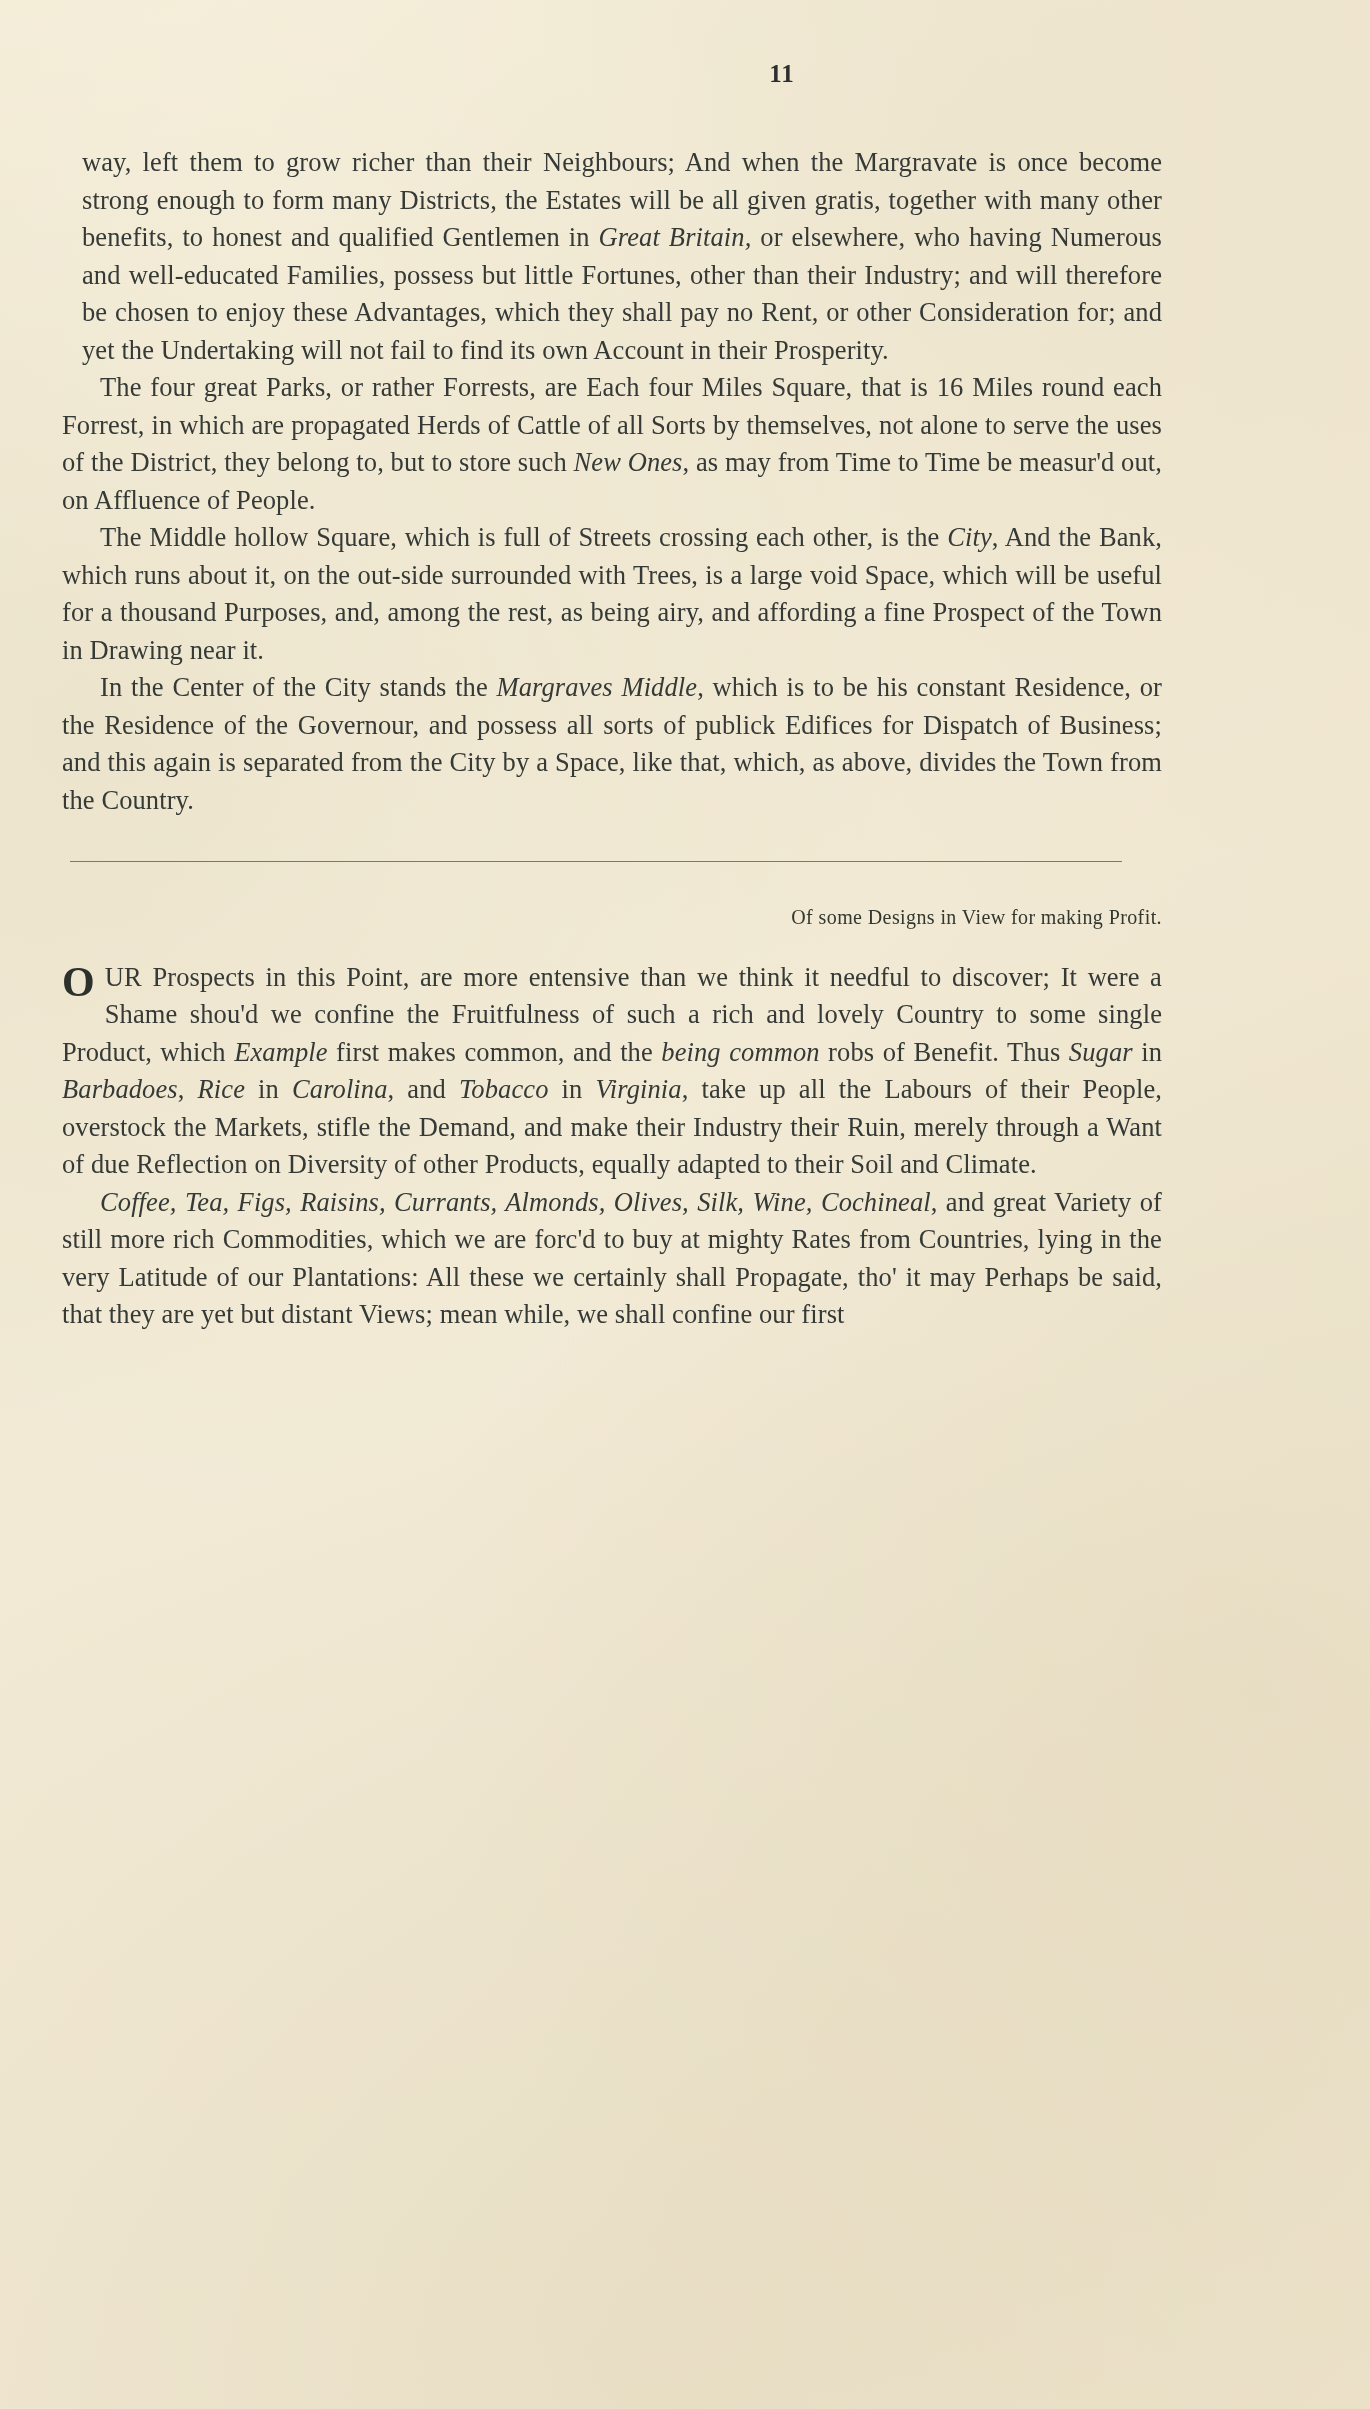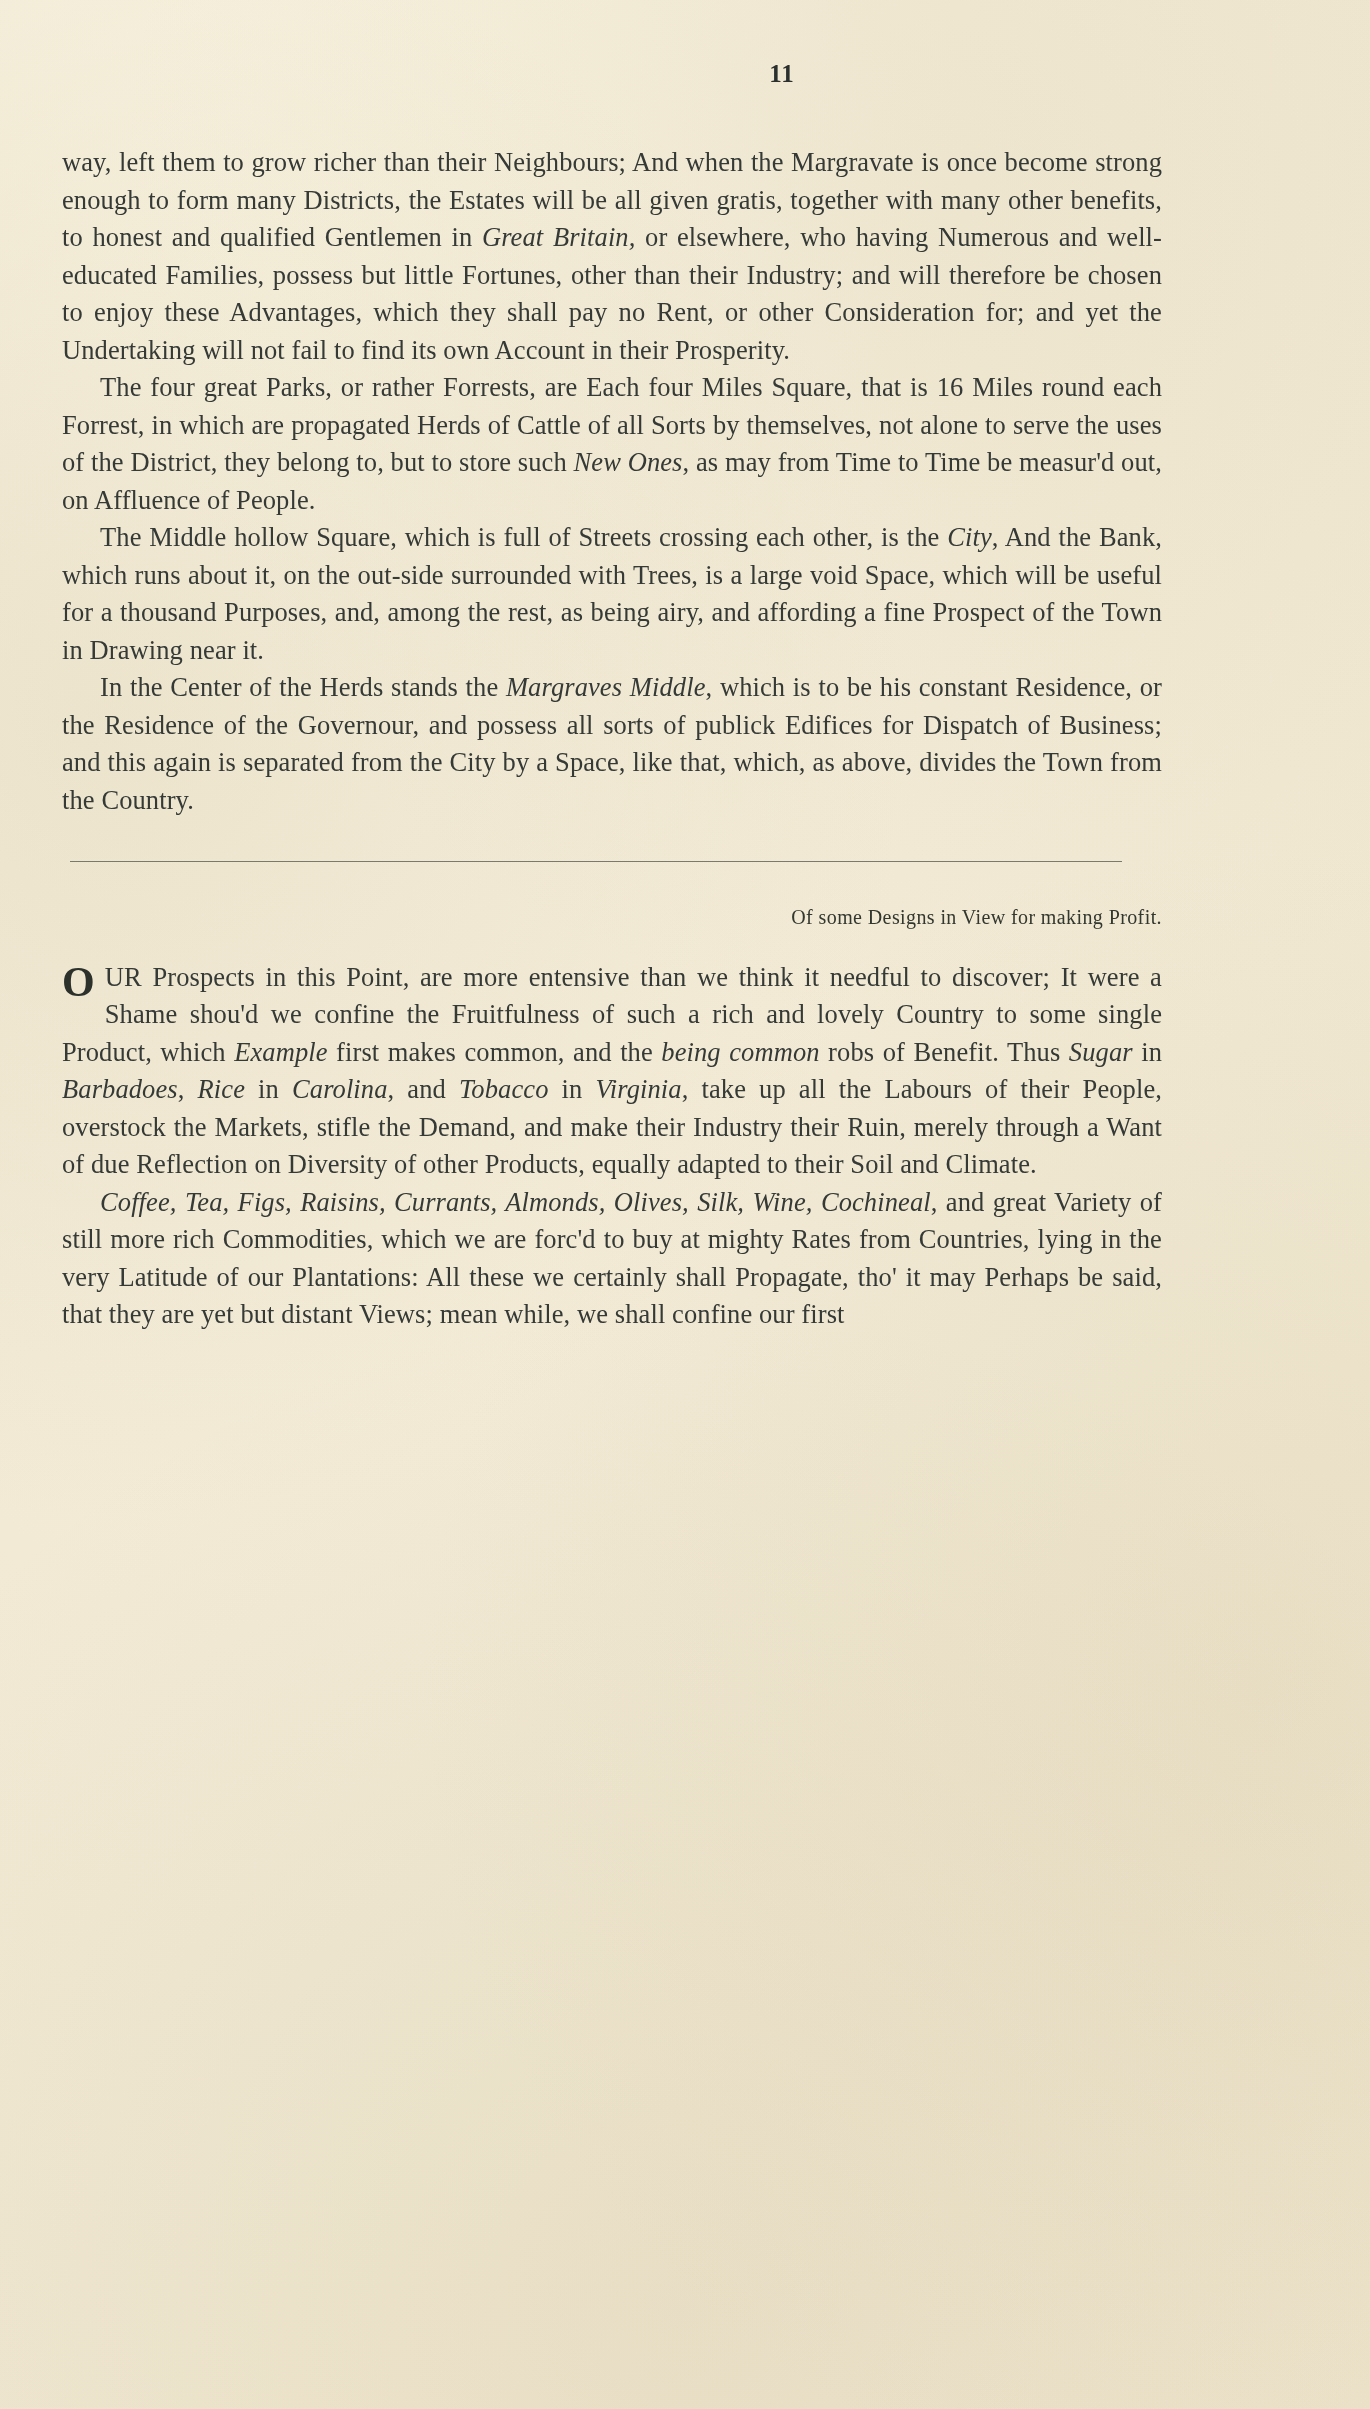--- a/index.html
+++ b/index.html
@@ -54,20 +54,21 @@
     text-align: justify;
     color: #353a37;
     letter-spacing: 0.1px;
   }
   .para {
     margin: 0;
     text-indent: 38px;
   }
   .para.noindent {
     text-indent: 0;
+    margin-left: 20px;
   }
   .it {
     font-style: italic;
   }
   .rule-wrap {
     margin: 34px 0 0 0;
     height: 20px;
     position: relative;
   }
   .rule {
@@ -105,21 +106,21 @@
 
 <div class="page">
   <div class="content">
 
     <div class="folio">11</div>
 
     <div class="body-text">
       <p class="para noindent"><span>way, left them to grow richer than their Neighbours; And when the Margravate is once become strong enough to form many Districts, the Estates will be all given gratis, together with many other benefits, to honest and qualified Gentlemen in </span><span class="it">Great Britain,</span><span> or elsewhere, who having Numerous and well-educated Families, possess but little Fortunes, other than their Industry; and will therefore be chosen to enjoy these Advantages, which they shall pay no Rent, or other Consideration for; and yet the Undertaking will not fail to find its own Account in their Prosperity.</span></p>
       <p class="para"><span>The four great Parks, or rather Forrests, are Each four Miles Square, that is 16 Miles round each Forrest, in which are propagated Herds of Cattle of all Sorts by themselves, not alone to serve the uses of the District, they belong to, but to store such </span><span class="it">New Ones</span><span>, as may from Time to Time be measur'd out, on Affluence of People.</span></p>
       <p class="para"><span>The Middle hollow Square, which is full of Streets crossing each other, is the </span><span class="it">City</span><span>, And the Bank, which runs about it, on the out-side surrounded with Trees, is a large void Space, which will be useful for a thousand Purposes, and, among the rest, as being airy, and affording a fine Prospect of the Town in Drawing near it.</span></p>
-      <p class="para"><span>In the Center of the Herds stands the </span><span class="it">Margraves Middle</span><span>, which is to be his constant Residence, or the Residence of the Governour, and possess all sorts of publick Edifices for Dispatch of Business; and this again is separated from the City by a Space, like that, which, as above, divides the Town from the Country.</span></p>
+      <p class="para"><span>In the Center of the City stands the </span><span class="it">Margraves Middle</span><span>, which is to be his constant Residence, or the Residence of the Governour, and possess all sorts of publick Edifices for Dispatch of Business; and this again is separated from the City by a Space, like that, which, as above, divides the Town from the Country.</span></p>
 
       <div class="rule-wrap">
         <div class="rule"></div>
       </div>
 
       <div class="section-head">Of some Designs in View for making Profit.</div>
 
       <p class="dropcap-para">
         <span class="dropcap">O</span><span><span>UR Prospects in this Point, are more entensive than we think it needful to discover; It were a Shame shou'd we confine the Fruitfulness of such a rich and lovely Country to some single Product, which </span><span class="it">Example</span><span> first makes common, and the </span><span class="it">being common</span><span> robs of Benefit. Thus </span><span class="it">Sugar</span><span> in </span><span class="it">Barbadoes</span><span>, </span><span class="it">Rice</span><span> in </span><span class="it">Carolina</span><span>, and </span><span class="it">Tobacco</span><span> in </span><span class="it">Virginia</span><span>, take up all the Labours of their People, overstock the Markets, stifle the Demand, and make their Industry their Ruin, merely through a Want of due Reflection on Diversity of other Products, equally adapted to their Soil and Climate.</span></span>
       </p>

